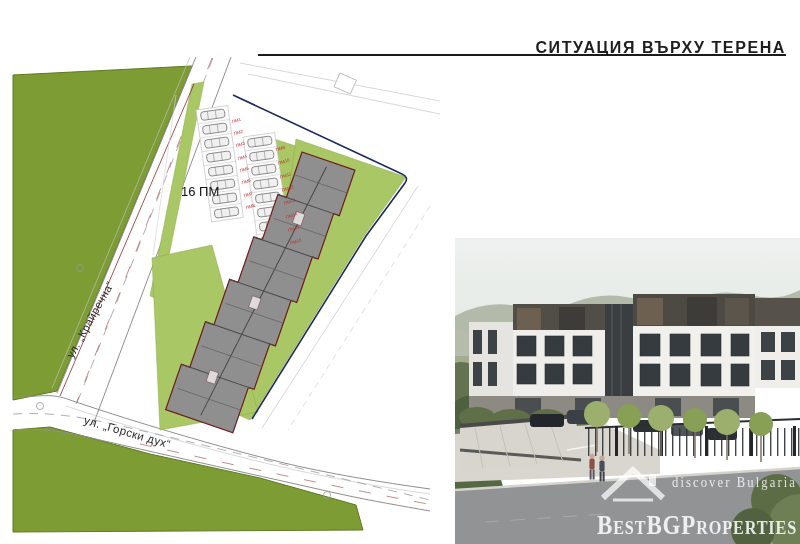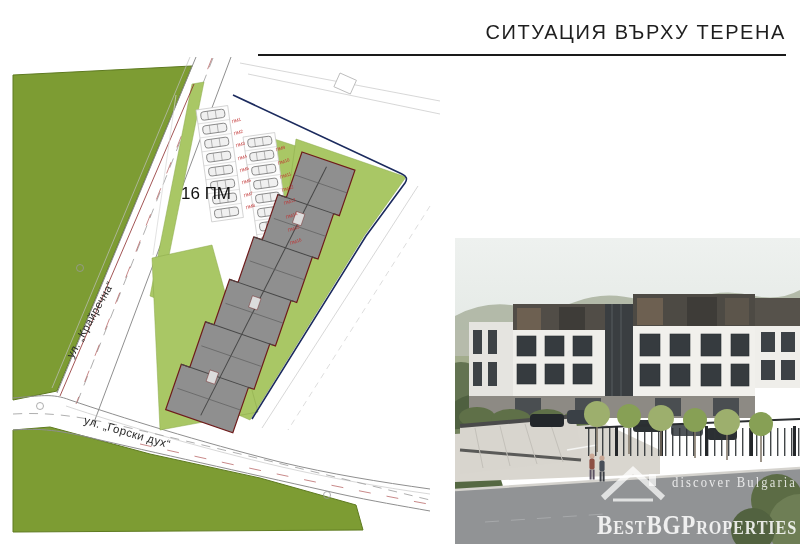--- a/index.html
+++ b/index.html
@@ -1,26 +1,26 @@
 <!DOCTYPE html>
 <html><head>
 <meta charset="utf-8">
 <style>
   html,body{margin:0;padding:0;background:#ffffff;}
   .canvas{position:relative;width:800px;height:544px;background:#fff;overflow:hidden;
           font-family:"Liberation Sans",sans-serif;}
   
-  .title{position:absolute;top:21px;right:14px;font-size:20px;font-weight:400;
+  .title{position:absolute;top:39px;right:14px;font-size:16px;font-weight:700;
          letter-spacing:1.6px;color:#1e1e1e;white-space:nowrap;}
   .title-line{position:absolute;left:258px;top:54px;width:528px;height:2px;background:#1a1a1a;}
   
   .street-label{position:absolute;font-size:11px;color:#2a2a2a;white-space:nowrap;letter-spacing:.4px;}
   #street-left{left:64px;top:354px;transform-origin:0 0;transform:rotate(-61deg);}
   #street-bottom{left:86px;top:414px;transform-origin:0 0;transform:rotate(16deg);font-size:11.5px;}
-  .parking-total{position:absolute;left:181px;top:184px;font-size:17px;color:#111;white-space:nowrap;}
+  .parking-total{position:absolute;left:181px;top:184px;font-size:13px;color:#111;white-space:nowrap;}
   .pm{position:absolute;font-size:4.5px;line-height:1;color:#c03030;transform:rotate(-20deg);white-space:nowrap;}
   svg{position:absolute;left:0;top:0;}
   #photo-svg{left:455px;top:238px;}
   .wm-brand{font-family:"Liberation Serif",serif;font-variant:small-caps;font-weight:600;
             letter-spacing:1px;}
   .wm-tag{font-family:"Liberation Serif",serif;letter-spacing:2.5px;}
 </style>
 </head>
 <body>
 

